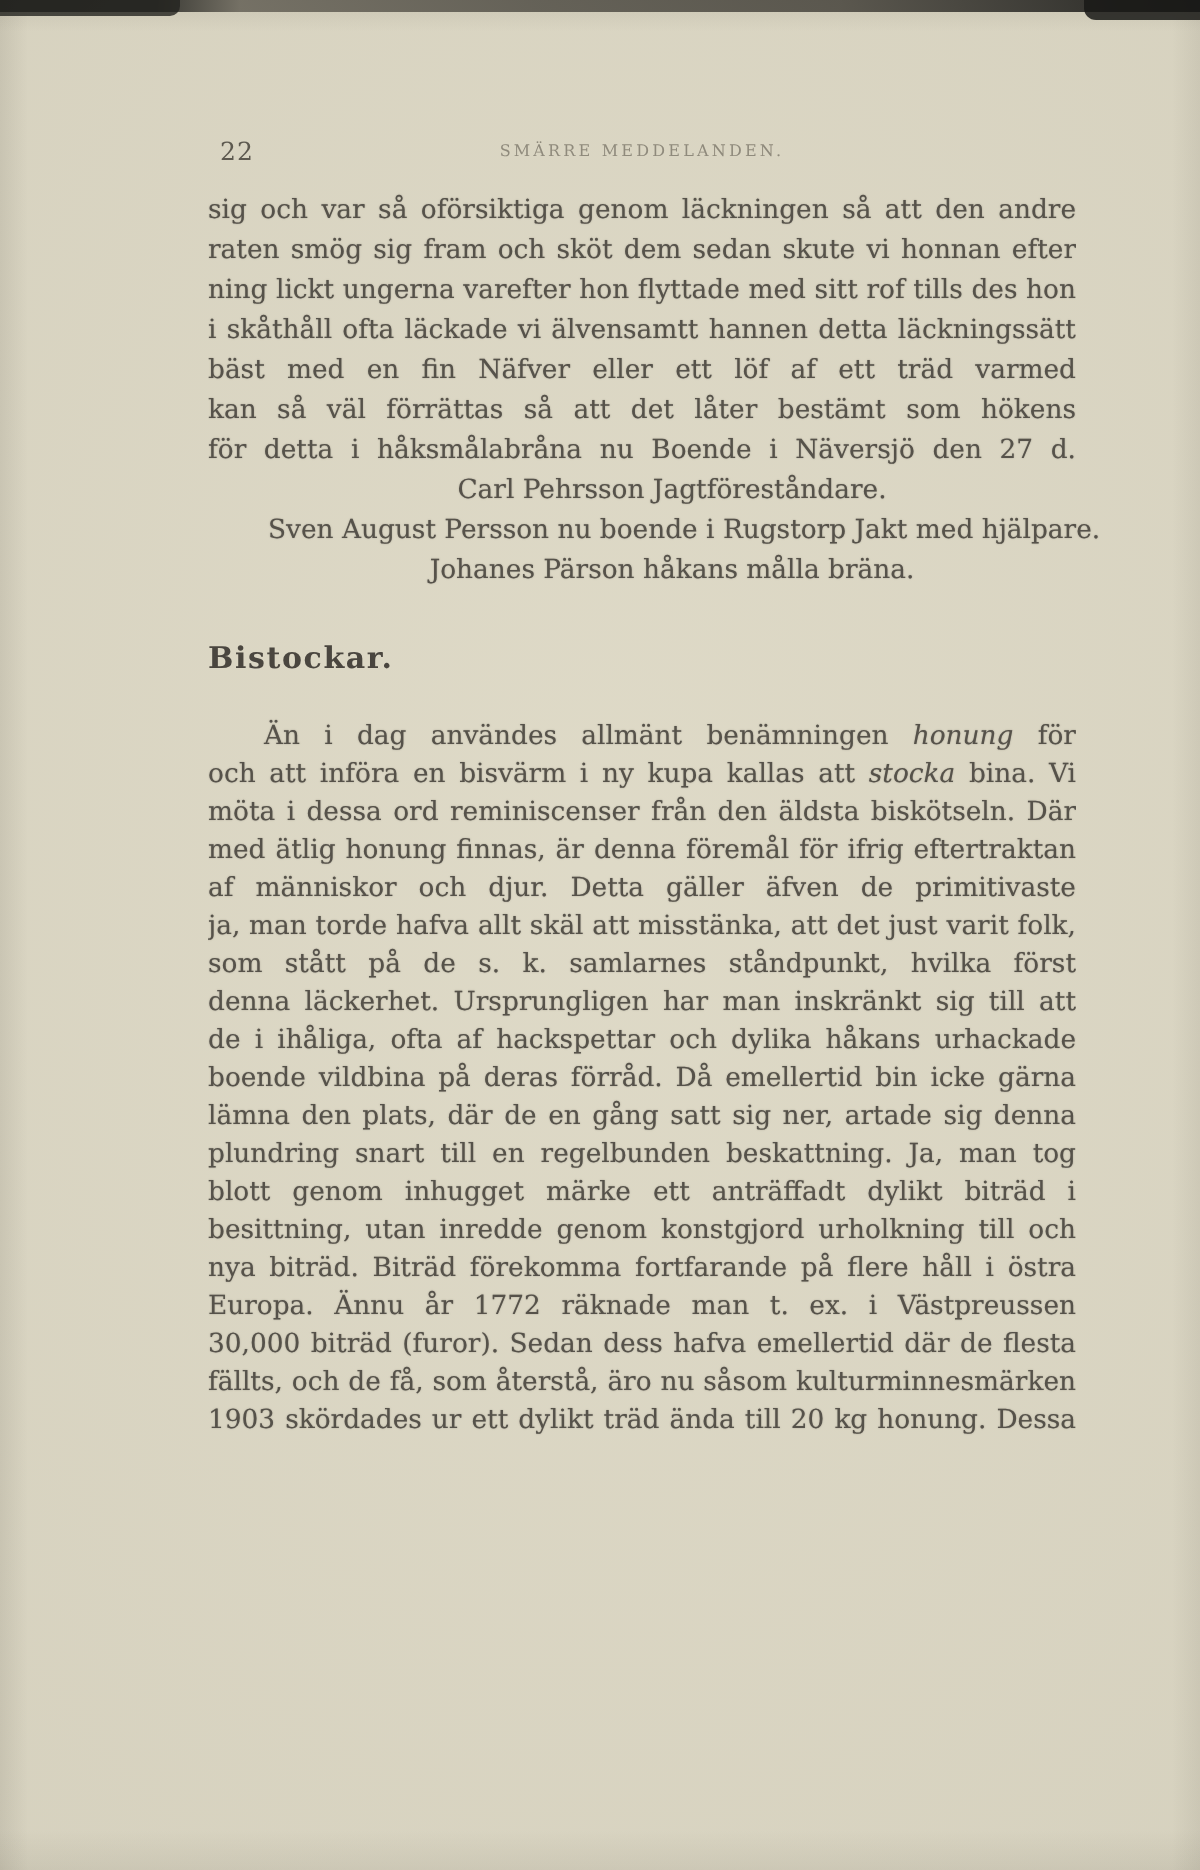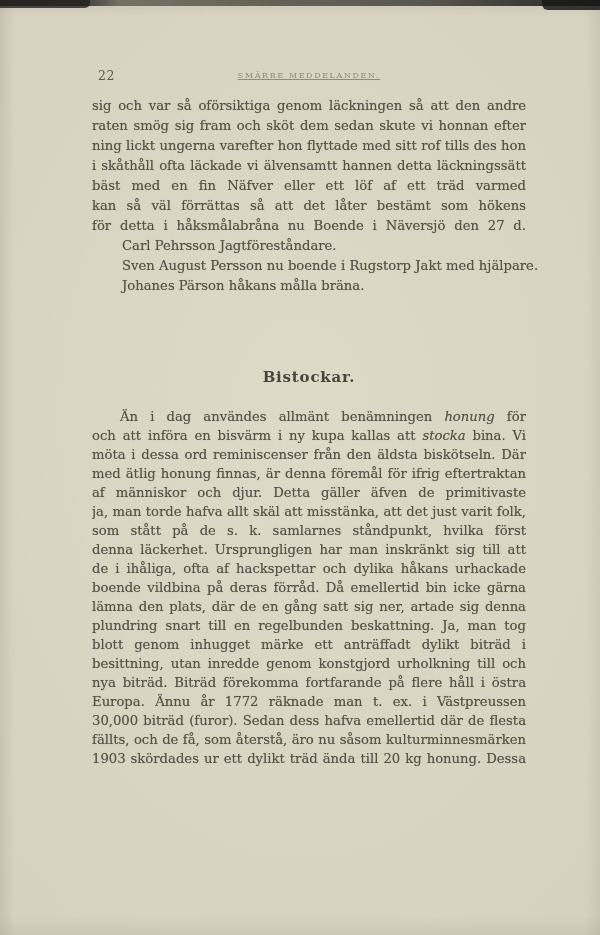--- a/index.html
+++ b/index.html
@@ -46,21 +46,21 @@
     position: absolute;
     top: 0; left: 0;
     width: 90px; height: 8px;
     background: #23231f;
     border-bottom-right-radius: 5px;
     opacity: 0.8;
   }
 
   .content {
     position: absolute;
-    left: 92px;
+    left: 104px;
     top: 66px;
     width: 434px;
     color: #56524a;
     filter: blur(0.22px);
   }
 
   .header-row {
     position: relative;
     height: 30px;
   }
@@ -75,21 +75,20 @@
   .running-header {
     position: absolute;
     left: 0;
     right: 0;
     top: 5px;
     text-align: center;
     font-size: 8px;
     letter-spacing: 1.6px;
     color: #8f8a7c;
     text-transform: uppercase;
-    text-decoration: underline;
   }
 
   .body-text {
     font-size: 13.2px;
     line-height: 20px;
     text-shadow: 0 0 0.7px rgba(86,82,74,0.55);
   }
   .tline {
     white-space: nowrap;
   }
@@ -98,31 +97,31 @@
     text-align: justify;
     text-align-last: justify;
     height: 20px;
     overflow: hidden;
   }
   .para2.just .tline {
     height: 19px;
     line-height: 19px;
   }
   .sig .tline {
-    text-align: left;
+    text-align: center;
     padding-left: 30px;
   }
   .para2 .tline:first-child {
     padding-left: 28px;
   }
 
   .section-heading {
-    margin-top: 72px;
+    margin-top: 24px;
     margin-bottom: 21px;
-    text-align: center;
+    text-align: left;
     font-weight: bold;
     font-size: 15px;
     letter-spacing: 0.8px;
     color: #4a463f;
   }
 
   i { font-style: italic; }
 </style>
 </head>
 <body>

